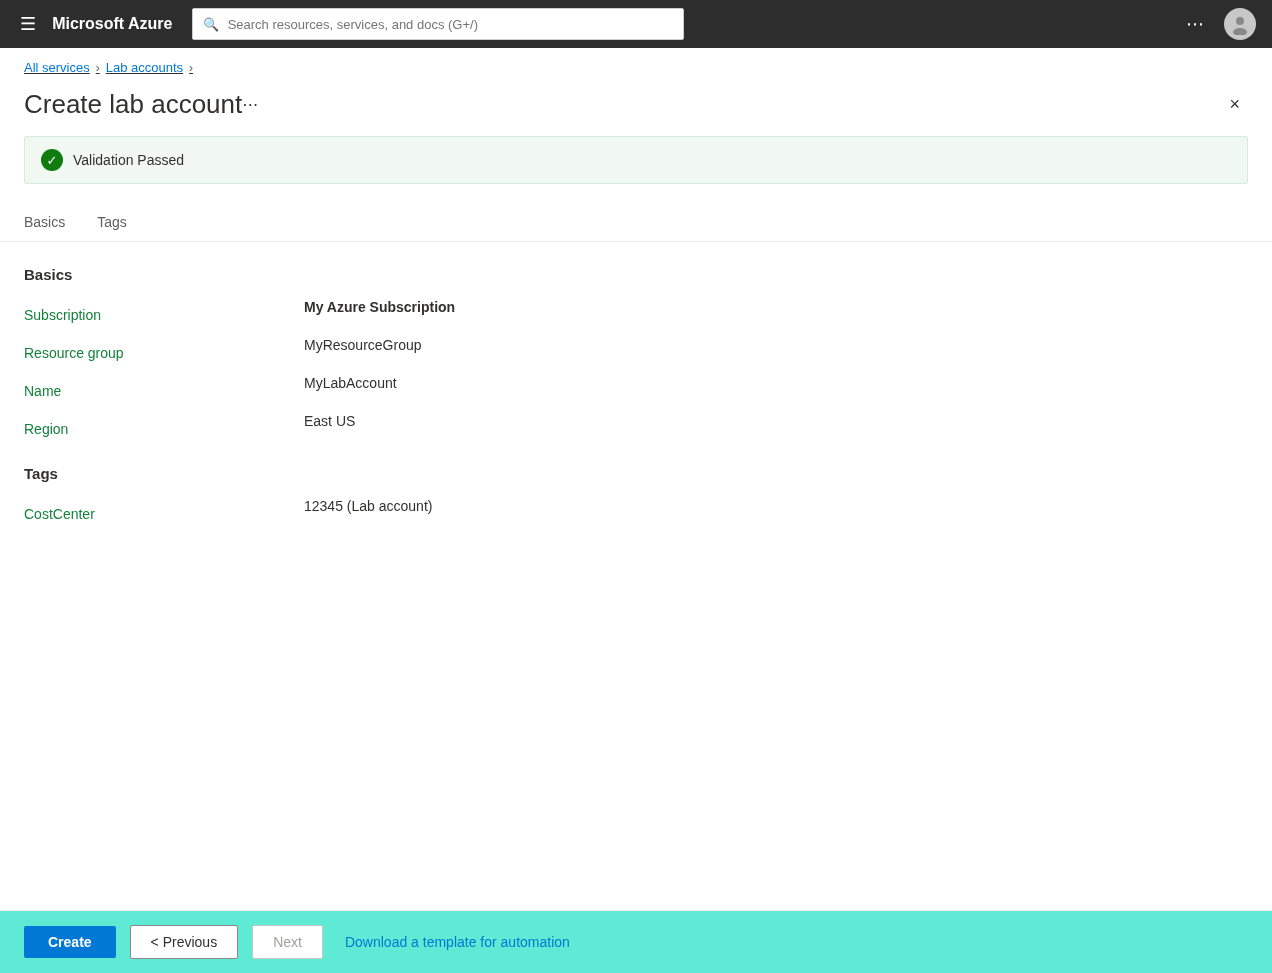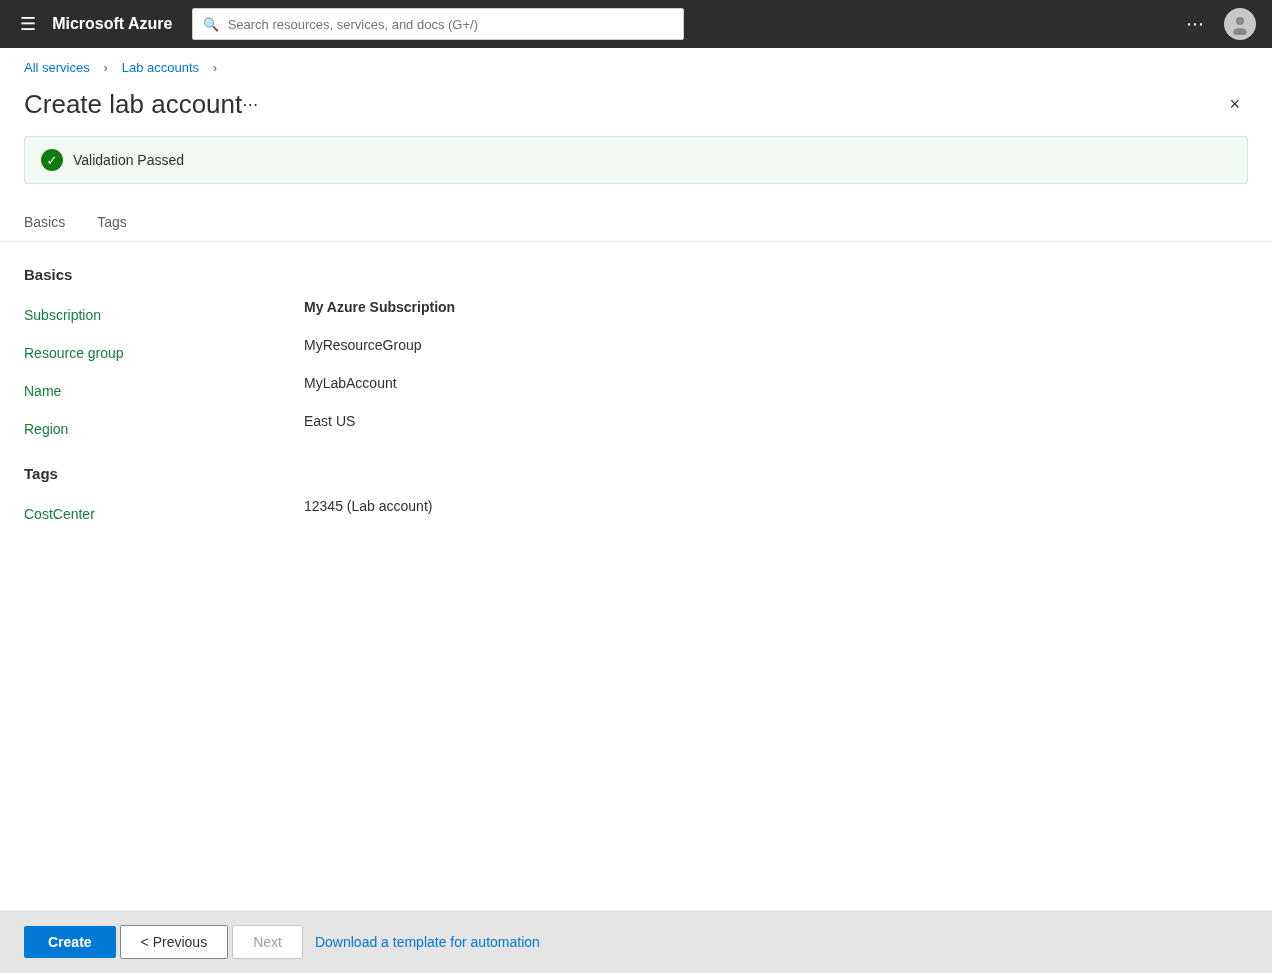--- a/index.html
+++ b/index.html
@@ -53,22 +53,23 @@
       width: 32px; height: 32px; border-radius: 50%;
       background: #c8c8c8;
       display: flex; align-items: center; justify-content: center;
       color: #555; font-size: 18px; cursor: pointer;
     }
 
     
     .breadcrumb {
       display: flex;
       align-items: center;
-      gap: 14px;
+      gap: 6px;
       padding: 12px 24px 6px 24px;
+      text-decoration: underline;
     }
     .breadcrumb a { color: #0078d4; text-decoration: none; font-size: 13px; }
     .breadcrumb-sep { color: #605e5c; font-size: 12px; }
 
     
     .page-header {
       display: flex;
       align-items: center;
       justify-content: space-between;
       padding: 8px 24px 16px 24px;
@@ -165,26 +166,26 @@
     .field-value.bold { font-weight: 600; }
 
     .section-gap { margin-bottom: 28px; }
 
     
     .footer {
       position: fixed;
       bottom: 0;
       left: 0;
       right: 0;
-      background: #e5e5e5;
+      background: #5eead4;
       border-top: 1px solid #edebe9;
       padding: 14px 24px;
       display: flex;
       align-items: center;
-      gap: 4px;
+      gap: 14px;
     }
     .btn-create {
       background: #0078d4;
       color: #fff;
       border: none;
       padding: 8px 24px;
       font-size: 14px;
       font-weight: 600;
       cursor: pointer;
       border-radius: 2px;

